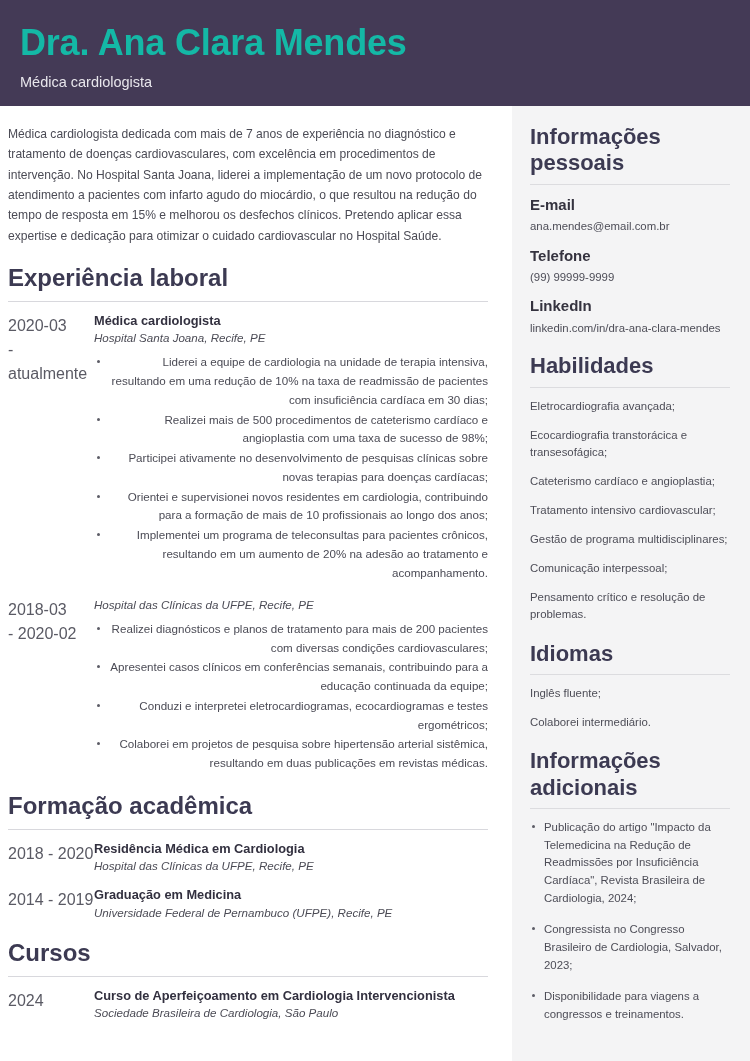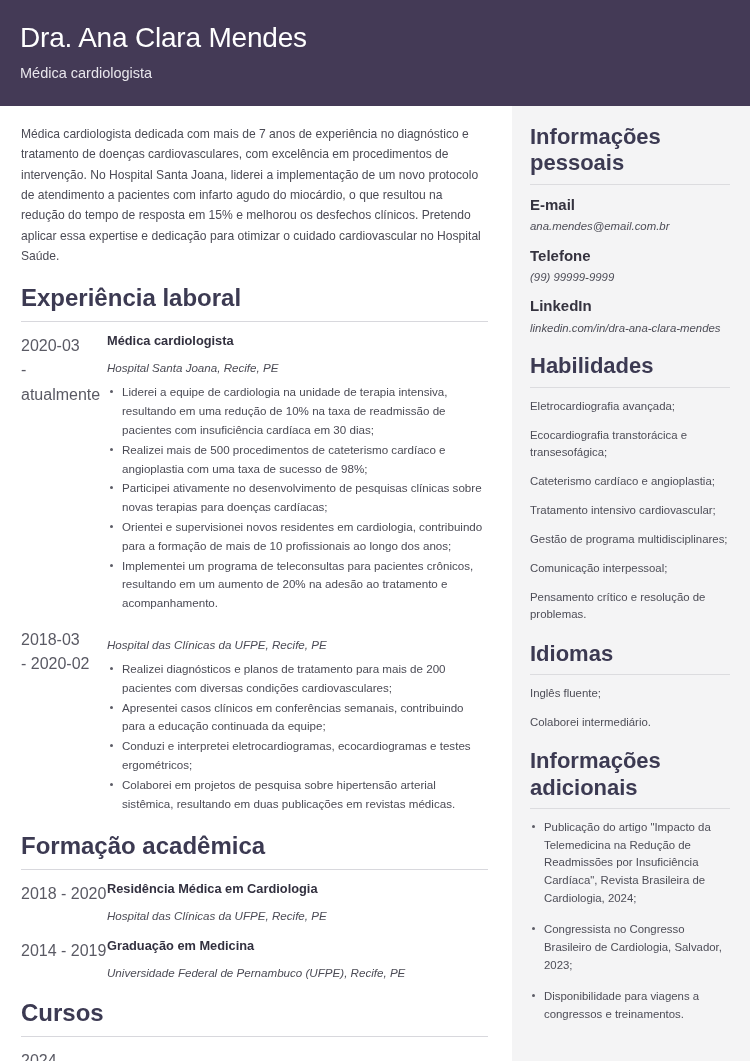--- a/index.html
+++ b/index.html
@@ -18,43 +18,43 @@
     overflow: hidden;
   }
 
   
   .header {
     background: #443a56;
     height: 106px;
     padding: 22px 20px 0 20px;
   }
   .header-name {
-    color: #ffffff;
-    font-size: 28px;
-    font-weight: normal;
+    color: #14b8a6;
+    font-size: 36px;
+    font-weight: bold;
     letter-spacing: -0.2px;
     line-height: 1.15;
   }
   .header-role {
     color: #e8e6ec;
     font-size: 14.5px;
     font-weight: normal;
     margin-top: 11px;
     line-height: 1.2;
   }
 
   
   .body {
     display: flex;
     align-items: stretch;
     height: 955px;
   }
   .main {
     width: 512px;
-    padding: 18px 24px 0 21px;
+    padding: 18px 24px 0 8px;
     background: #ffffff;
   }
   .aside {
     width: 238px;
     background: #f4f4f5;
     padding: 18px 20px 0 18px;
   }
 
   
   .summary {
@@ -96,25 +96,26 @@
     color: #32303f;
     font-size: 12.8px;
     font-weight: bold;
     line-height: 1.35;
   }
   .entry-org {
     color: #4b4b55;
     font-size: 11.6px;
     font-style: italic;
     line-height: 1.4;
-    margin-top: 11px;
+    margin-top: 1px;
   }
   .entry-list {
     list-style: none;
     margin-top: 7px;
+    text-align: right;
   }
   .entry-list li {
     position: relative;
     color: #4b4b55;
     font-size: 11.6px;
     line-height: 1.62;
     padding-left: 15px;
     margin-bottom: 1px;
   }
   .entry-list li::before {
@@ -148,21 +149,20 @@
     font-size: 15px;
     font-weight: bold;
     line-height: 1.35;
   }
   .contact-value {
     color: #4d4d57;
     font-size: 11.4px;
     line-height: 1.45;
     margin-top: 3px;
     word-break: break-word;
-    font-style: italic;
   }
   .aside-line {
     color: #4d4d57;
     font-size: 11.4px;
     line-height: 1.5;
     margin-bottom: 12px;
   }
   .aside-list { list-style: none; }
   .aside-list li {
     position: relative;
@@ -254,20 +254,24 @@
             </div>
           </div>
       </div>
 
       <div class="section">
         <div class="section-title">Cursos</div>
         <div class="rule"></div>
         <div id="courses-entries">
             <div class="entry">
               <div class="entry-dates">2024</div>
+              <div class="entry-body">
+                <div class="entry-title">Curso de Aperfeiçoamento em Cardiologia Intervencionista</div>
+                <div class="entry-org">Sociedade Brasileira de Cardiologia, São Paulo</div>
+              </div>
             </div>
           </div>
       </div>
 
     </div>
 
     <div class="aside">
 
       <div class="aside-block">
         <div class="aside-title">Informações pessoais</div>

